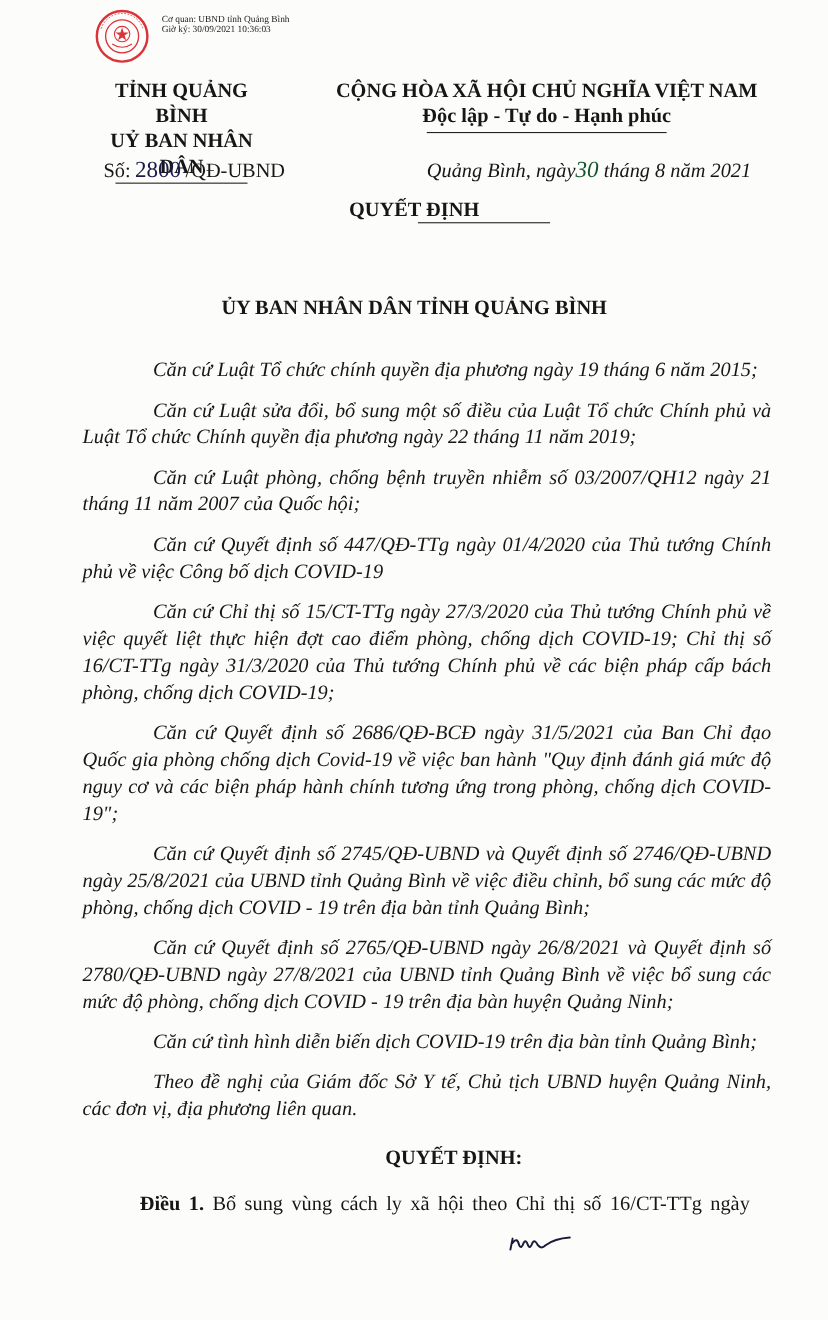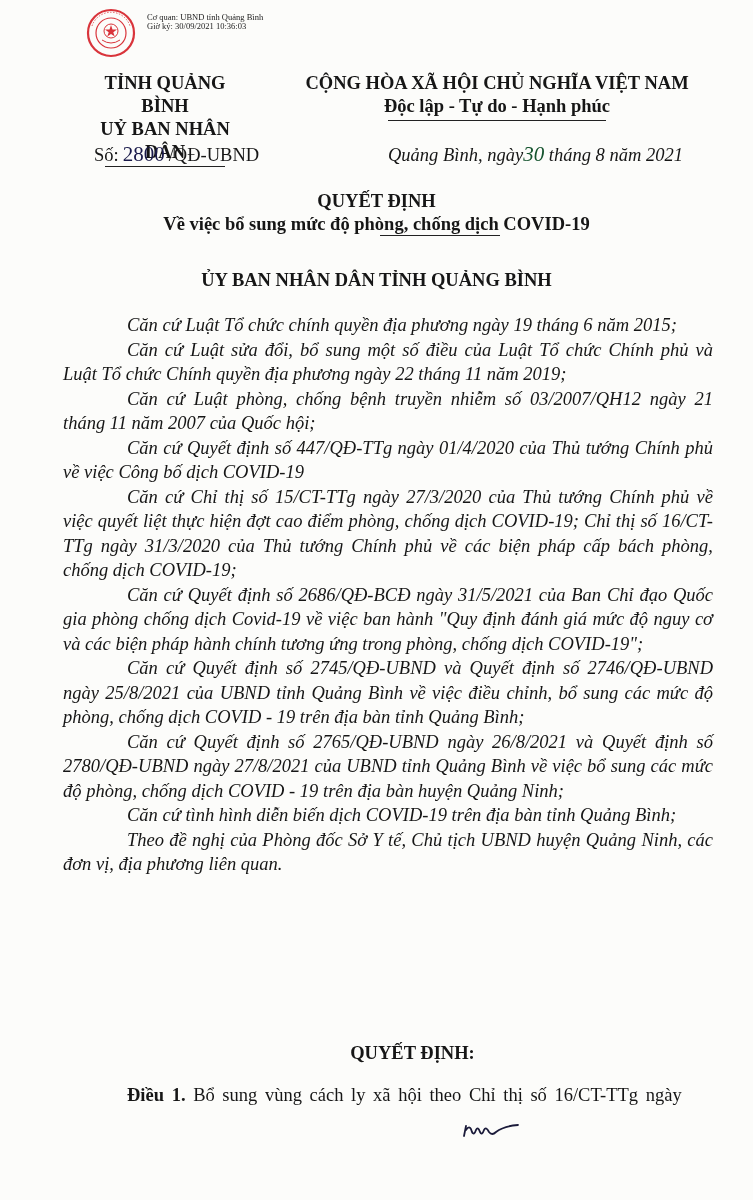--- a/index.html
+++ b/index.html
@@ -29,32 +29,32 @@
   .so {
     position: absolute; left: 94px; top: 142px; font-size: 18.5px;
   }
   .so .num { font-family: "Liberation Serif", serif; font-size: 21px; color: #1a1a4a; margin: 0 4px; }
   .date-line {
     position: absolute; left: 388px; top: 142px; font-size: 18.5px; font-style: italic;
   }
   .date-line .num { font-size: 21px; color: #14532d; }
   .title-block {
     position: absolute; left: 0; width: 753px; top: 180px;
-    text-align: center; font-weight: bold; font-size: 18.5px; line-height: 23px; margin-top: 10px;
+    text-align: center; font-weight: bold; font-size: 18.5px; line-height: 23px;
   }
   .authority {
     position: absolute; left: 0; width: 753px; top: 270px;
     text-align: center; font-weight: bold; font-size: 18.5px;
   }
   .body {
     position: absolute; left: 63px; top: 313px; width: 650px;
     font-style: italic; font-size: 18.5px; line-height: 24.5px;
     text-align: justify;
   }
-  .body p { margin: 0; text-indent: 64px; }
+  .body p { margin: 12px; text-indent: 64px; }
   .decide {
     position: absolute; left: 0; width: 753px; top: 1043px;
     text-align: center; font-weight: bold; font-size: 18.5px; padding-left: 36px;
   }
   .article {
     position: absolute; left: 127px; top: 1085px; width: 590px;
     font-size: 18.5px; text-align: justify; word-spacing: 3px;
   }
   .article b { font-weight: bold; }
   .initials {
@@ -94,37 +94,36 @@
 <div class="so">
   <span>Số:</span><span class="num">2800</span><span>/QĐ-UBND</span>
 </div>
 
 <div class="date-line">
   <span>Quảng Bình, ngày</span><span class="num">30</span><span> tháng 8 năm 2021</span>
 </div>
 
 <div class="title-block">
   <div>QUYẾT ĐỊNH</div>
-  <div>Về việc bổ sung mức độ phòng, chống dịch COVID-19</div>
   <div class="rule" style="width:120px;margin-left:380px;margin-top:-1px;"></div>
 </div>
 
 <div class="authority">ỦY BAN NHÂN DÂN TỈNH QUẢNG BÌNH</div>
 
 <div class="body">
   <p>Căn cứ Luật Tổ chức chính quyền địa phương ngày 19 tháng 6 năm 2015;</p>
   <p>Căn cứ Luật sửa đổi, bổ sung một số điều của Luật Tổ chức Chính phủ và Luật Tổ chức Chính quyền địa phương ngày 22 tháng 11 năm 2019;</p>
   <p>Căn cứ Luật phòng, chống bệnh truyền nhiễm số 03/2007/QH12 ngày 21 tháng 11 năm 2007 của Quốc hội;</p>
   <p>Căn cứ Quyết định số 447/QĐ-TTg ngày 01/4/2020 của Thủ tướng Chính phủ về việc Công bố dịch COVID-19</p>
   <p>Căn cứ Chỉ thị số 15/CT-TTg ngày 27/3/2020 của Thủ tướng Chính phủ về việc quyết liệt thực hiện đợt cao điểm phòng, chống dịch COVID-19; Chỉ thị số 16/CT-TTg ngày 31/3/2020 của Thủ tướng Chính phủ về các biện pháp cấp bách phòng, chống dịch COVID-19;</p>
   <p>Căn cứ Quyết định số 2686/QĐ-BCĐ ngày 31/5/2021 của Ban Chỉ đạo Quốc gia phòng chống dịch Covid-19 về việc ban hành "Quy định đánh giá mức độ nguy cơ và các biện pháp hành chính tương ứng trong phòng, chống dịch COVID-19";</p>
   <p>Căn cứ Quyết định số 2745/QĐ-UBND và Quyết định số 2746/QĐ-UBND ngày 25/8/2021 của UBND tỉnh Quảng Bình về việc điều chỉnh, bổ sung các mức độ phòng, chống dịch COVID - 19 trên địa bàn tỉnh Quảng Bình;</p>
   <p>Căn cứ Quyết định số 2765/QĐ-UBND ngày 26/8/2021 và Quyết định số 2780/QĐ-UBND ngày 27/8/2021 của UBND tỉnh Quảng Bình về việc bổ sung các mức độ phòng, chống dịch COVID - 19 trên địa bàn huyện Quảng Ninh;</p>
   <p>Căn cứ tình hình diễn biến dịch COVID-19 trên địa bàn tỉnh Quảng Bình;</p>
-  <p>Theo đề nghị của Phòng đốc Sở Y tế, Chủ tịch UBND huyện Quảng Ninh, các đơn vị, địa phương liên quan.</p>
+  <p>Theo đề nghị của Giám đốc Sở Y tế, Chủ tịch UBND huyện Quảng Ninh, các đơn vị, địa phương liên quan.</p>
 </div>
 
 <div class="decide">QUYẾT ĐỊNH:</div>
 
 <div class="article">
   <b>Điều 1.</b><span> Bổ sung vùng cách ly xã hội theo Chỉ thị số 16/CT-TTg ngày</span>
 </div>
 
 <div class="initials">
   <svg width="60" height="22" viewBox="0 0 60 22">

